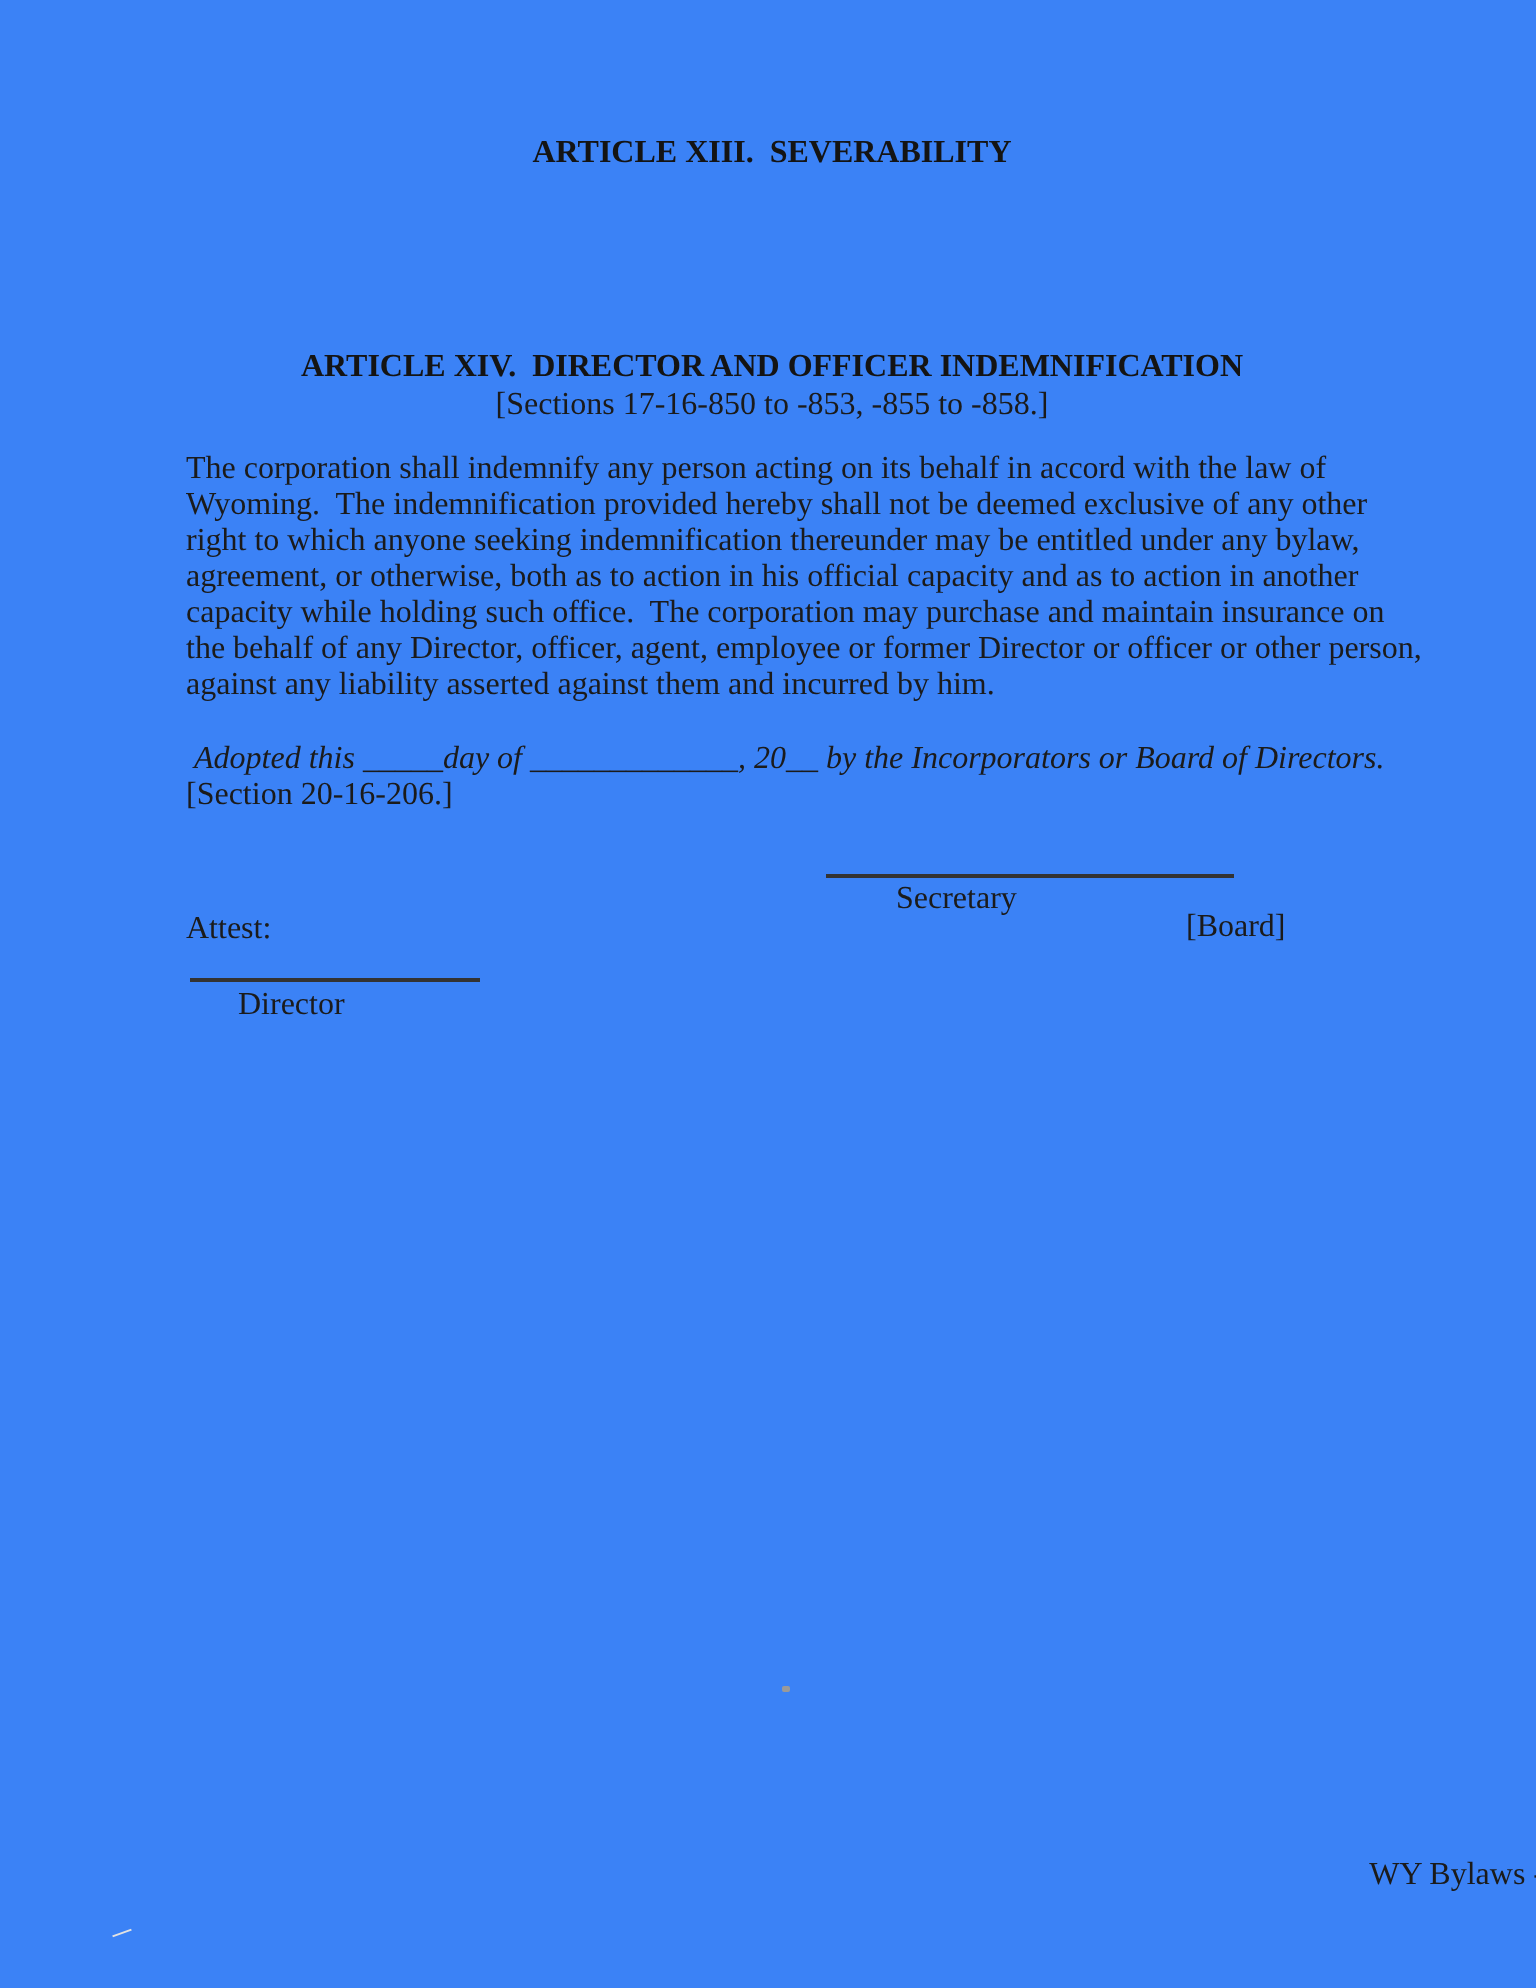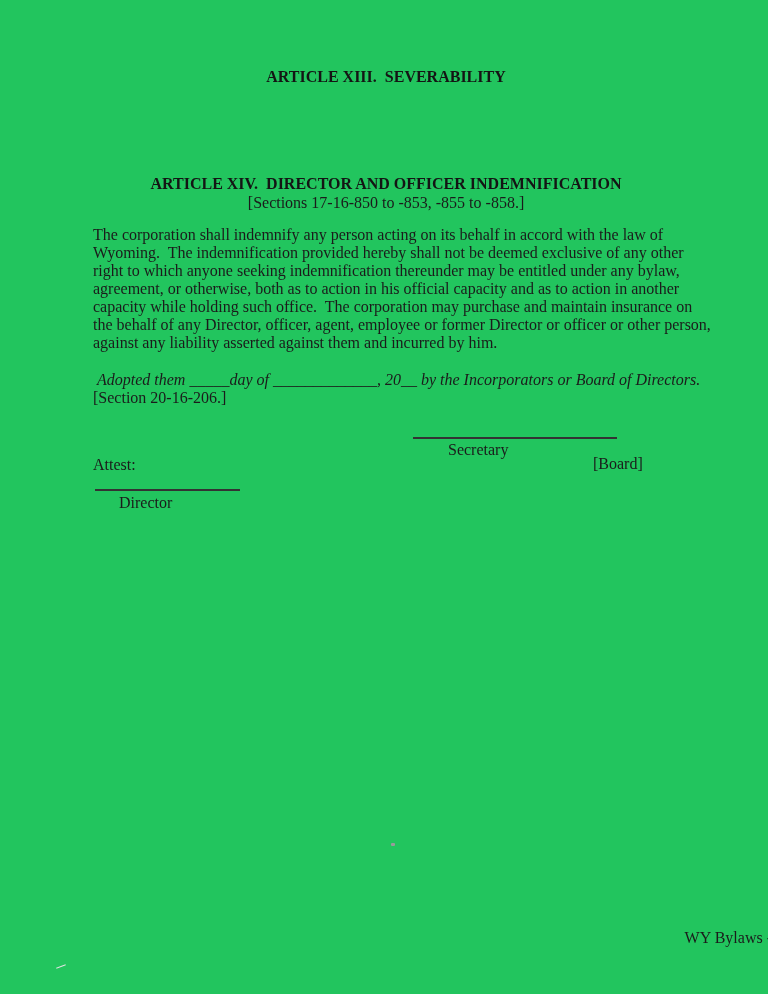--- a/index.html
+++ b/index.html
@@ -4,21 +4,21 @@
 <style>
   html, body {
     margin: 0;
     padding: 0;
     background: #ffffff;
   }
   .page {
     position: relative;
     width: 768px;
     height: 994px;
-    background: #22c55e;
+    background: #3b82f6;
     font-family: "Liberation Serif", "DejaVu Serif", serif;
     color: #1b1b1b;
     overflow: hidden;
   }
   .txt {
     position: absolute;
     font-size: 16px;
     line-height: 18px;
     white-space: pre;
   }
@@ -77,21 +77,21 @@
   <div class="txt center" style="top:194px">[Sections 17-16-850 to -853, -855 to -858.]</div>
 
   <div class="txt" style="top:226px; left:93px">The corporation shall indemnify any person acting on its behalf in accord with the law of
 Wyoming.  The indemnification provided hereby shall not be deemed exclusive of any other
 right to which anyone seeking indemnification thereunder may be entitled under any bylaw,
 agreement, or otherwise, both as to action in his official capacity and as to action in another
 capacity while holding such office.  The corporation may purchase and maintain insurance on
 the behalf of any Director, officer, agent, employee or former Director or officer or other person,
 against any liability asserted against them and incurred by him.</div>
 
-  <div class="txt italic" style="top:371px; left:97px">Adopted them _____day of _____________, 20__ by the Incorporators or Board of Directors.</div>
+  <div class="txt italic" style="top:371px; left:97px">Adopted this _____day of _____________, 20__ by the Incorporators or Board of Directors.</div>
 
   <div class="txt" style="top:389px; left:93px">[Section 20-16-206.]</div>
 
   <div class="sig-rule" style="top:437px; left:413px; width:204px"></div>
 
   <div class="txt" style="top:441px; left:448px">Secretary</div>
 
   <div class="txt" style="top:456px; left:93px">Attest:</div>
 
   <div class="txt" style="top:455px; left:593px">[Board]</div>

